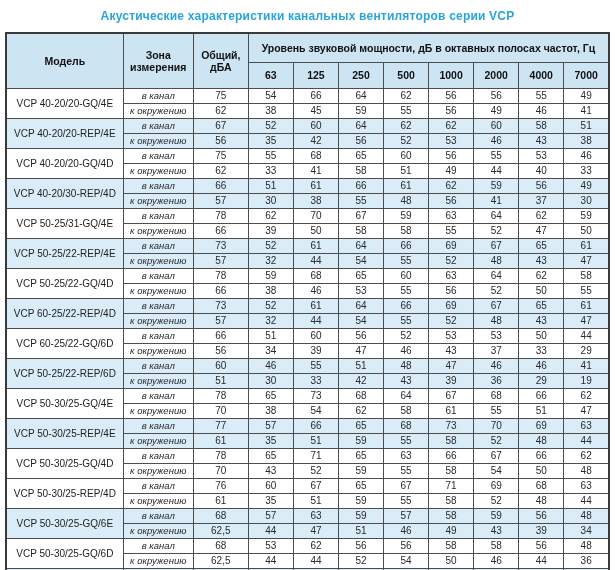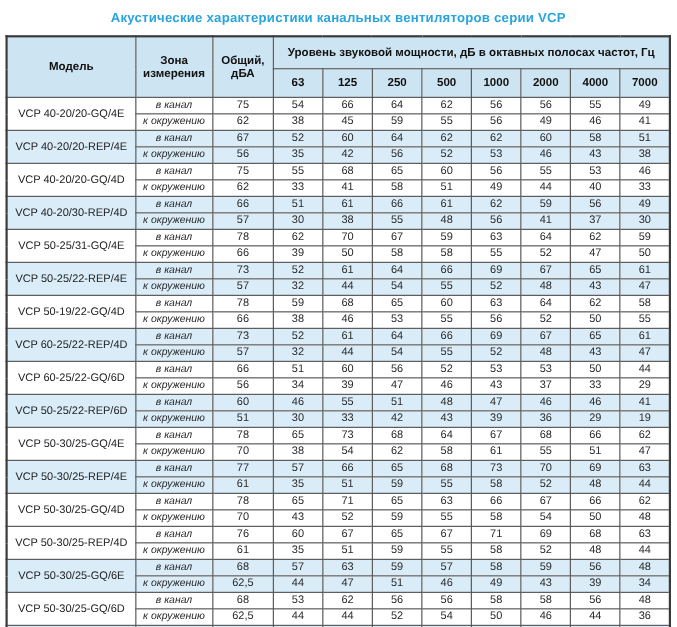--- a/index.html
+++ b/index.html
@@ -254,21 +254,21 @@
           <td>32</td>
           <td>44</td>
           <td>54</td>
           <td>55</td>
           <td>52</td>
           <td>48</td>
           <td>43</td>
           <td>47</td>
         </tr>
         <tr class="group-start">
-          <td rowspan="2" class="model-cell">VCP 50-19/22-GQ/4D</td>
+          <td rowspan="2" class="model-cell">VCP 50-25/22-GQ/4D</td>
           <td class="zone-cell">в канал</td>
           <td>78</td>
           <td>59</td>
           <td>68</td>
           <td>65</td>
           <td>60</td>
           <td>63</td>
           <td>64</td>
           <td>62</td>
           <td>58</td>

